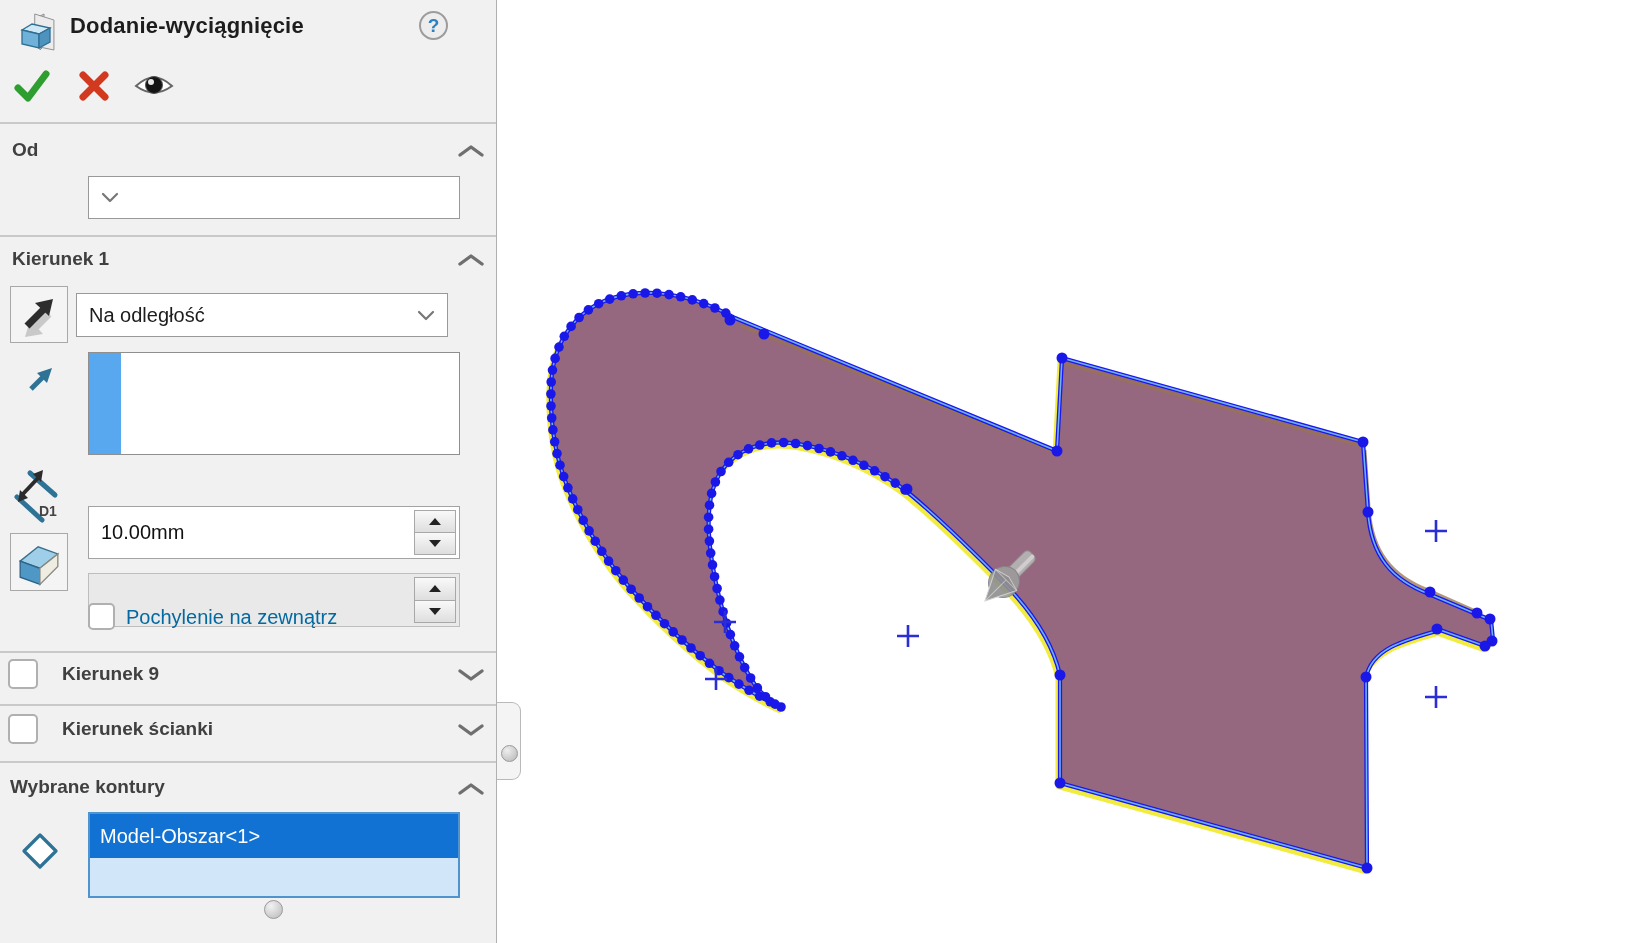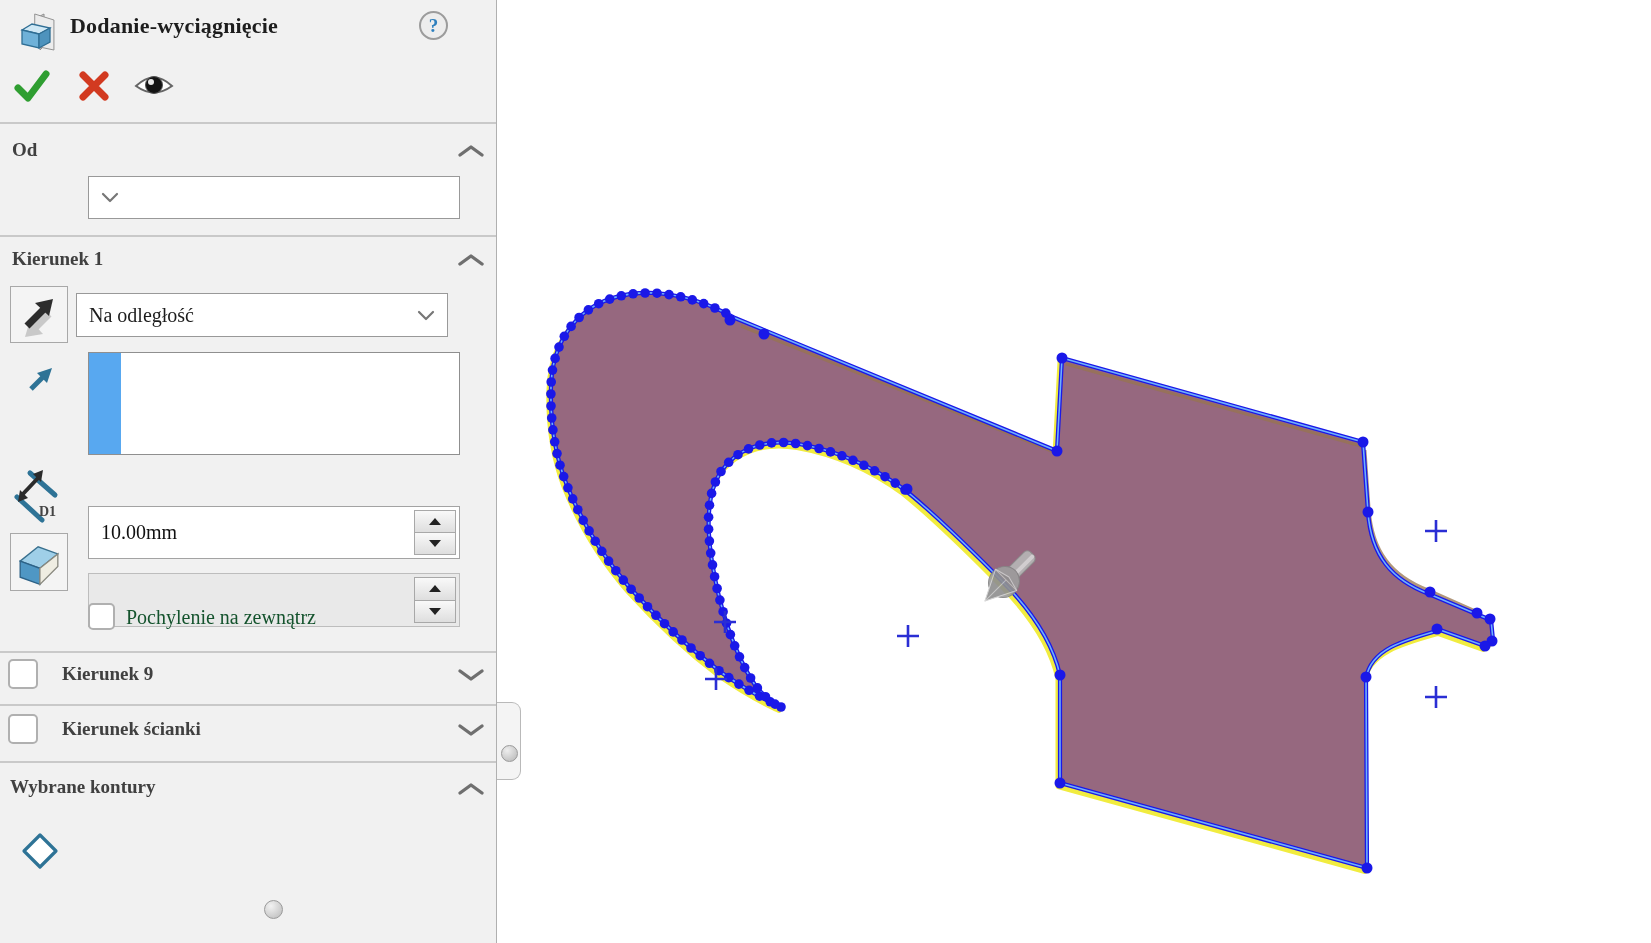--- a/index.html
+++ b/index.html
@@ -1,38 +1,38 @@
 <!DOCTYPE html>
 <html><head>
 <meta charset="utf-8">
 <style>
   html,body{margin:0;padding:0;background:#fff;}
   .stage{position:relative;width:1651px;height:943px;overflow:hidden;
-         font-family:Liberation Serif, serif;background:#fff;}
+         font-family:Liberation Sans, sans-serif;background:#fff;}
   
   .pm-panel{position:absolute;left:0;top:0;width:497px;height:943px;
             background:#f1f1f1;border-right:1px solid #b0b0b0;box-sizing:border-box;z-index:5;}
   .abs{position:absolute;}
   .hr{position:absolute;left:0;right:0;height:0;border-top:2px solid #c9c9c9;}
   .pm-title{font-size:22px;font-weight:bold;color:#1d1d1d;letter-spacing:.2px;}
   .sec-label{font-size:19px;font-weight:bold;color:#404040;}
   .icon-btn{display:flex;align-items:center;justify-content:center;cursor:default;}
   .chev-btn{width:32px;height:18px;display:flex;align-items:center;justify-content:center;}
   .combo{background:#fff;border:1px solid #999;box-sizing:border-box;display:flex;
          align-items:center;padding:0 12px;font-size:20px;color:#1c1c1c;}
   .combo .combo-text{flex:1;white-space:nowrap;overflow:hidden;}
   .field{background:#fff;border:1px solid #a3a3a3;box-sizing:border-box;font-size:20px;color:#111;margin-top:39px;}
   .field .field-text{position:absolute;left:12px;top:0;bottom:0;display:flex;align-items:center;}
   .field.disabled{background:#e9e9e9;border-color:#bdbdbd;}
   .spin{position:absolute;top:3px;bottom:3px;right:3px;width:42px;display:flex;flex-direction:column;}
   .spin-btn{flex:1;background:linear-gradient(#f9f9f9,#dedede);border:1px solid #a8a8a8;
             display:flex;align-items:center;justify-content:center;box-sizing:border-box;}
   .spin-btn + .spin-btn{margin-top:-1px;}
   .checkbox{background:#fff;border:2px solid #b0b0b0;border-radius:5px;box-sizing:border-box;}
-  .chk-label{font-size:20px;color:#14532d;}
+  .chk-label{font-size:20px;color:#0369a1;}
   .selbox{background:#fff;border:1px solid #8f8f8f;box-sizing:border-box;}
   .selbox .strip{position:absolute;left:0;top:0;bottom:0;width:32px;background:#58a8f0;}
   .listbox{border:2px solid #4f93cf;background:#d2e6f9;box-sizing:border-box;overflow:hidden;}
   .listbox .sel-row{height:44px;background:#1272d4;color:#fff;font-size:20px;
                     display:flex;align-items:center;padding-left:10px;}
   .help-btn{width:29px;height:29px;border-radius:50%;border:2px solid #9c9c9c;background:#ededed;
             color:#2d7fbe;font-size:19px;font-weight:bold;display:flex;align-items:center;
             justify-content:center;box-sizing:border-box;}
   .resize-dot{width:19px;height:19px;border-radius:50%;border:1px solid #9a9a9a;
               background:radial-gradient(circle at 35% 30%,#f2f2f2,#b9b9b9);box-sizing:border-box;}
@@ -333,18 +333,21 @@
 
     <div class="abs sec-label" style="left:10px;top:776px">Wybrane kontury</div>
     <div class="abs chev-btn" style="left:455px;top:780px">
       <svg width="30" height="16" viewBox="0 0 30 16">
         <polyline points="4,12 15,4 26,12" fill="none" stroke="#6f6f6f" stroke-width="3.4" stroke-linecap="round" stroke-linejoin="round"></polyline>
       </svg>
     </div>
     <svg class="abs" style="left:21px;top:832px" width="38" height="38" viewBox="0 0 38 38">
       <polygon points="19,3 35,19 19,35 3,19" fill="#fff" stroke="#2e7396" stroke-width="3.2" stroke-linejoin="round"></polygon>
     </svg>
+    <div class="abs listbox" style="left:88px;top:812px;width:372px;height:86px">
+      <div class="sel-row">Model-Obszar&lt;1&gt;</div>
+    </div>
     <div class="abs resize-dot" style="left:264px;top:900px"></div>
   </div>
 
   <div class="edge-tab"></div>
   <div class="tab-dot"></div>
 </div>
 
 </body></html>

